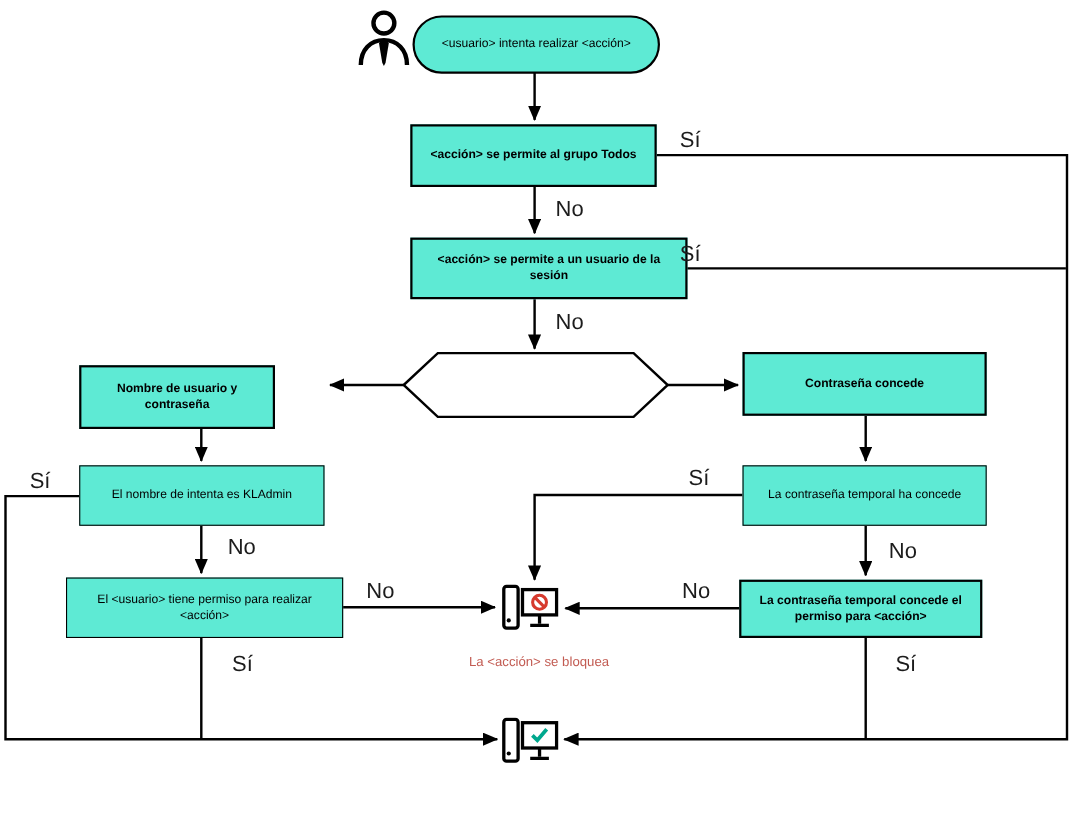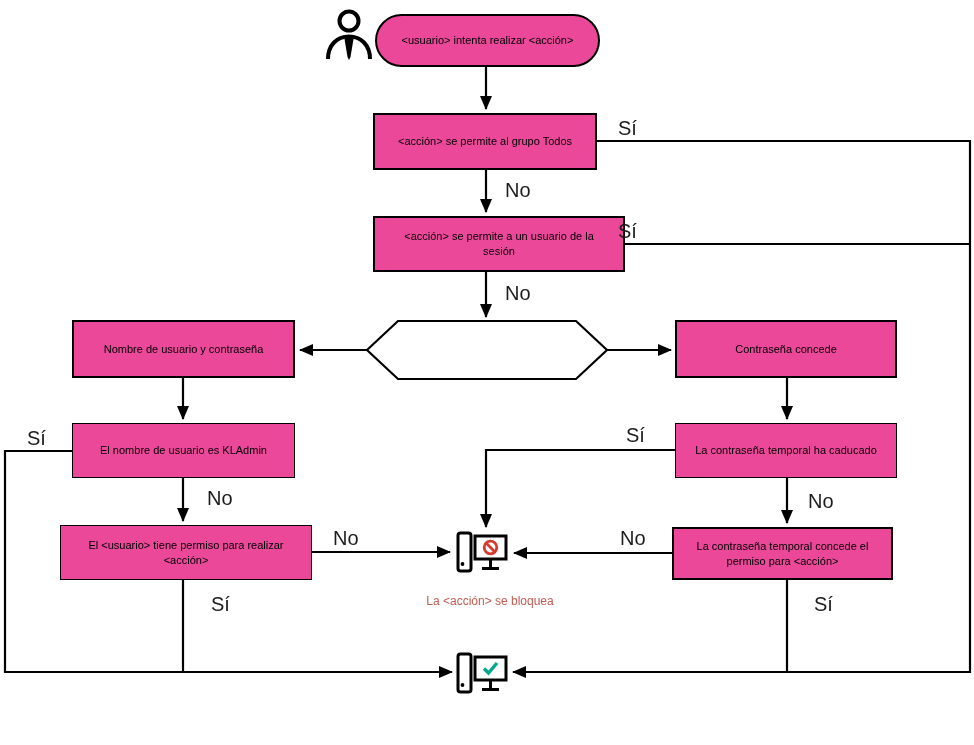--- a/index.html
+++ b/index.html
@@ -2,25 +2,25 @@
 <html><head>
 <meta charset="utf-8">
 <style>
   html,body{margin:0;padding:0;background:#fff;}
   .canvas{
     position:relative;width:974px;height:745px;background:#ffffff;
     font-family:"Liberation Sans", sans-serif;overflow:hidden;
   }
   .layer{position:absolute;left:0;top:0;z-index:1;}
   .node{
-    position:absolute;z-index:2;background:#ec4899;border:1.3px solid #000;
+    position:absolute;z-index:2;background:#5eead4;border:1.3px solid #000;
     display:flex;align-items:center;justify-content:center;text-align:center;
     font-size:11px;line-height:1.35;color:#000;padding:3px 12px;box-sizing:border-box;
   }
-  .node.thick{border-width:2px;}
+  .node.thick{border-width:2px;font-weight:bold;}
   .node.ellipse{border-radius:27px;border-width:2px;}
   .hexlabel{
     position:absolute;z-index:2;display:flex;align-items:center;justify-content:center;
     text-align:center;font-size:11px;line-height:1.35;color:#000;box-sizing:border-box;
   }
   .edge-label{
     position:absolute;z-index:3;font-size:20px;color:#1c1c1c;white-space:nowrap;
   }
   .caption{
     position:absolute;z-index:3;font-size:12px;white-space:nowrap;text-align:center;
@@ -68,27 +68,27 @@
     <path d="M24,27 L28.5,31 L25.5,49 L24,52 L22.5,49 L19.5,31 Z" fill="#000"></path>
   </svg>
 
   <div class="node ellipse" style="left:375px;top:14px;width:225px;height:53px">&lt;usuario&gt; intenta realizar &lt;acción&gt;</div>
 
   <div class="node thick" style="left:373px;top:113px;width:224px;height:57px">&lt;acción&gt; se permite al grupo Todos</div>
 
   <div class="node thick" style="left:373px;top:216px;width:252px;height:56px">&lt;acción&gt; se permite a un usuario de la sesión</div>
 
 
-  <div class="node thick" style="left:72px;top:320px;width:223px;height:58px">Nombre de usuario y contraseña</div>
+  <div class="node thick" style="left:72px;top:332px;width:178px;height:58px">Nombre de usuario y contraseña</div>
 
   <div class="node thick" style="left:675px;top:320px;width:222px;height:58px">Contraseña concede</div>
 
-  <div class="node" style="left:72px;top:423px;width:223px;height:55px">El nombre de usuario es KLAdmin</div>
+  <div class="node" style="left:72px;top:423px;width:223px;height:55px">El nombre de intenta es KLAdmin</div>
 
-  <div class="node" style="left:675px;top:423px;width:222px;height:55px">La contraseña temporal ha caducado</div>
+  <div class="node" style="left:675px;top:423px;width:222px;height:55px">La contraseña temporal ha concede</div>
 
   <div class="node" style="left:60px;top:525px;width:252px;height:55px">El &lt;usuario&gt; tiene permiso para realizar &lt;acción&gt;</div>
 
   <div class="node thick" style="left:672px;top:527px;width:221px;height:53px">La contraseña temporal concede el permiso para &lt;acción&gt;</div>
 
   <span class="edge-label" style="left:618px;top:117px">Sí</span>
   <span class="edge-label" style="left:505px;top:179px">No</span>
   <span class="edge-label" style="left:618px;top:220px">Sí</span>
   <span class="edge-label" style="left:505px;top:282px">No</span>
   <span class="edge-label" style="left:27px;top:427px">Sí</span>

